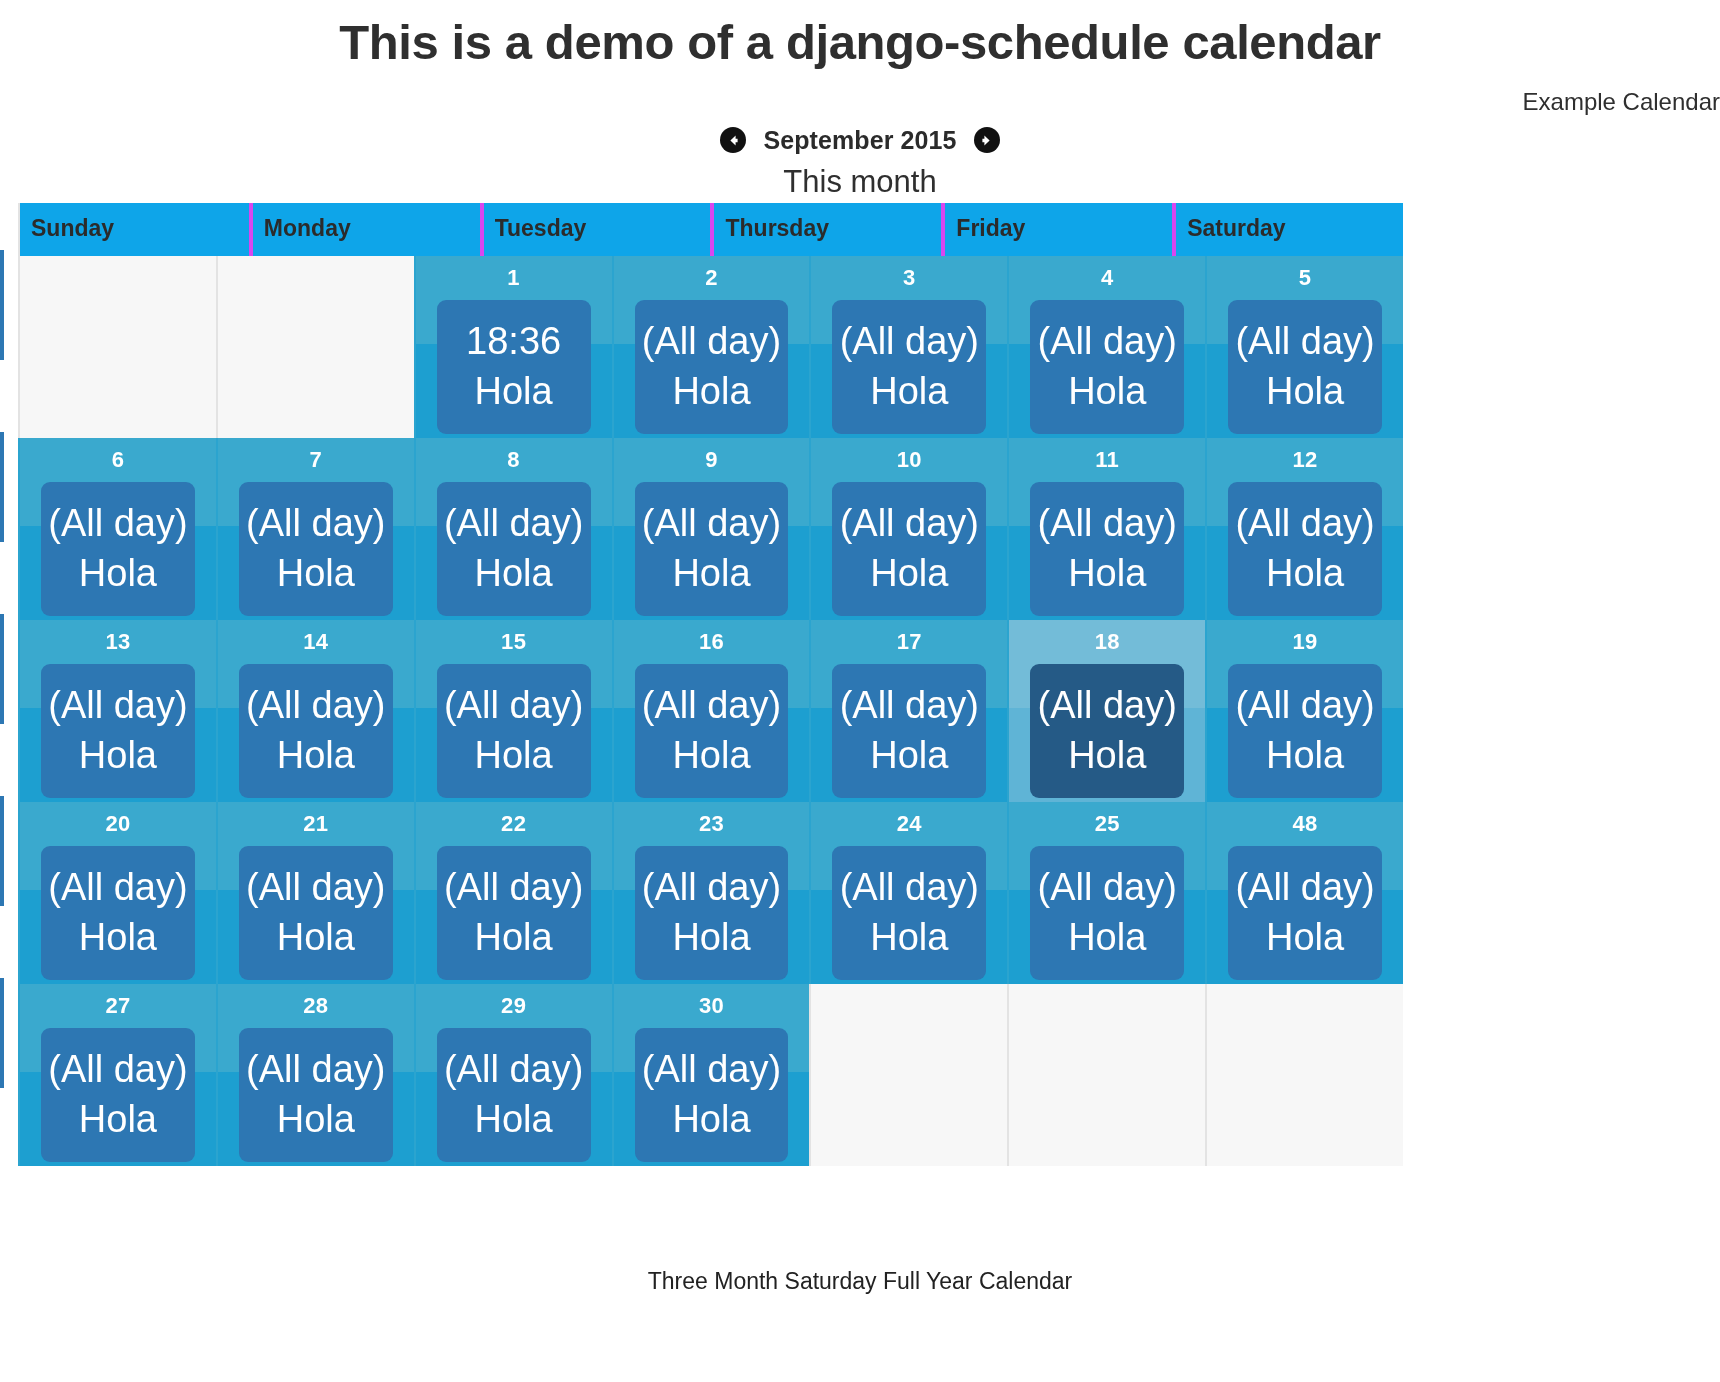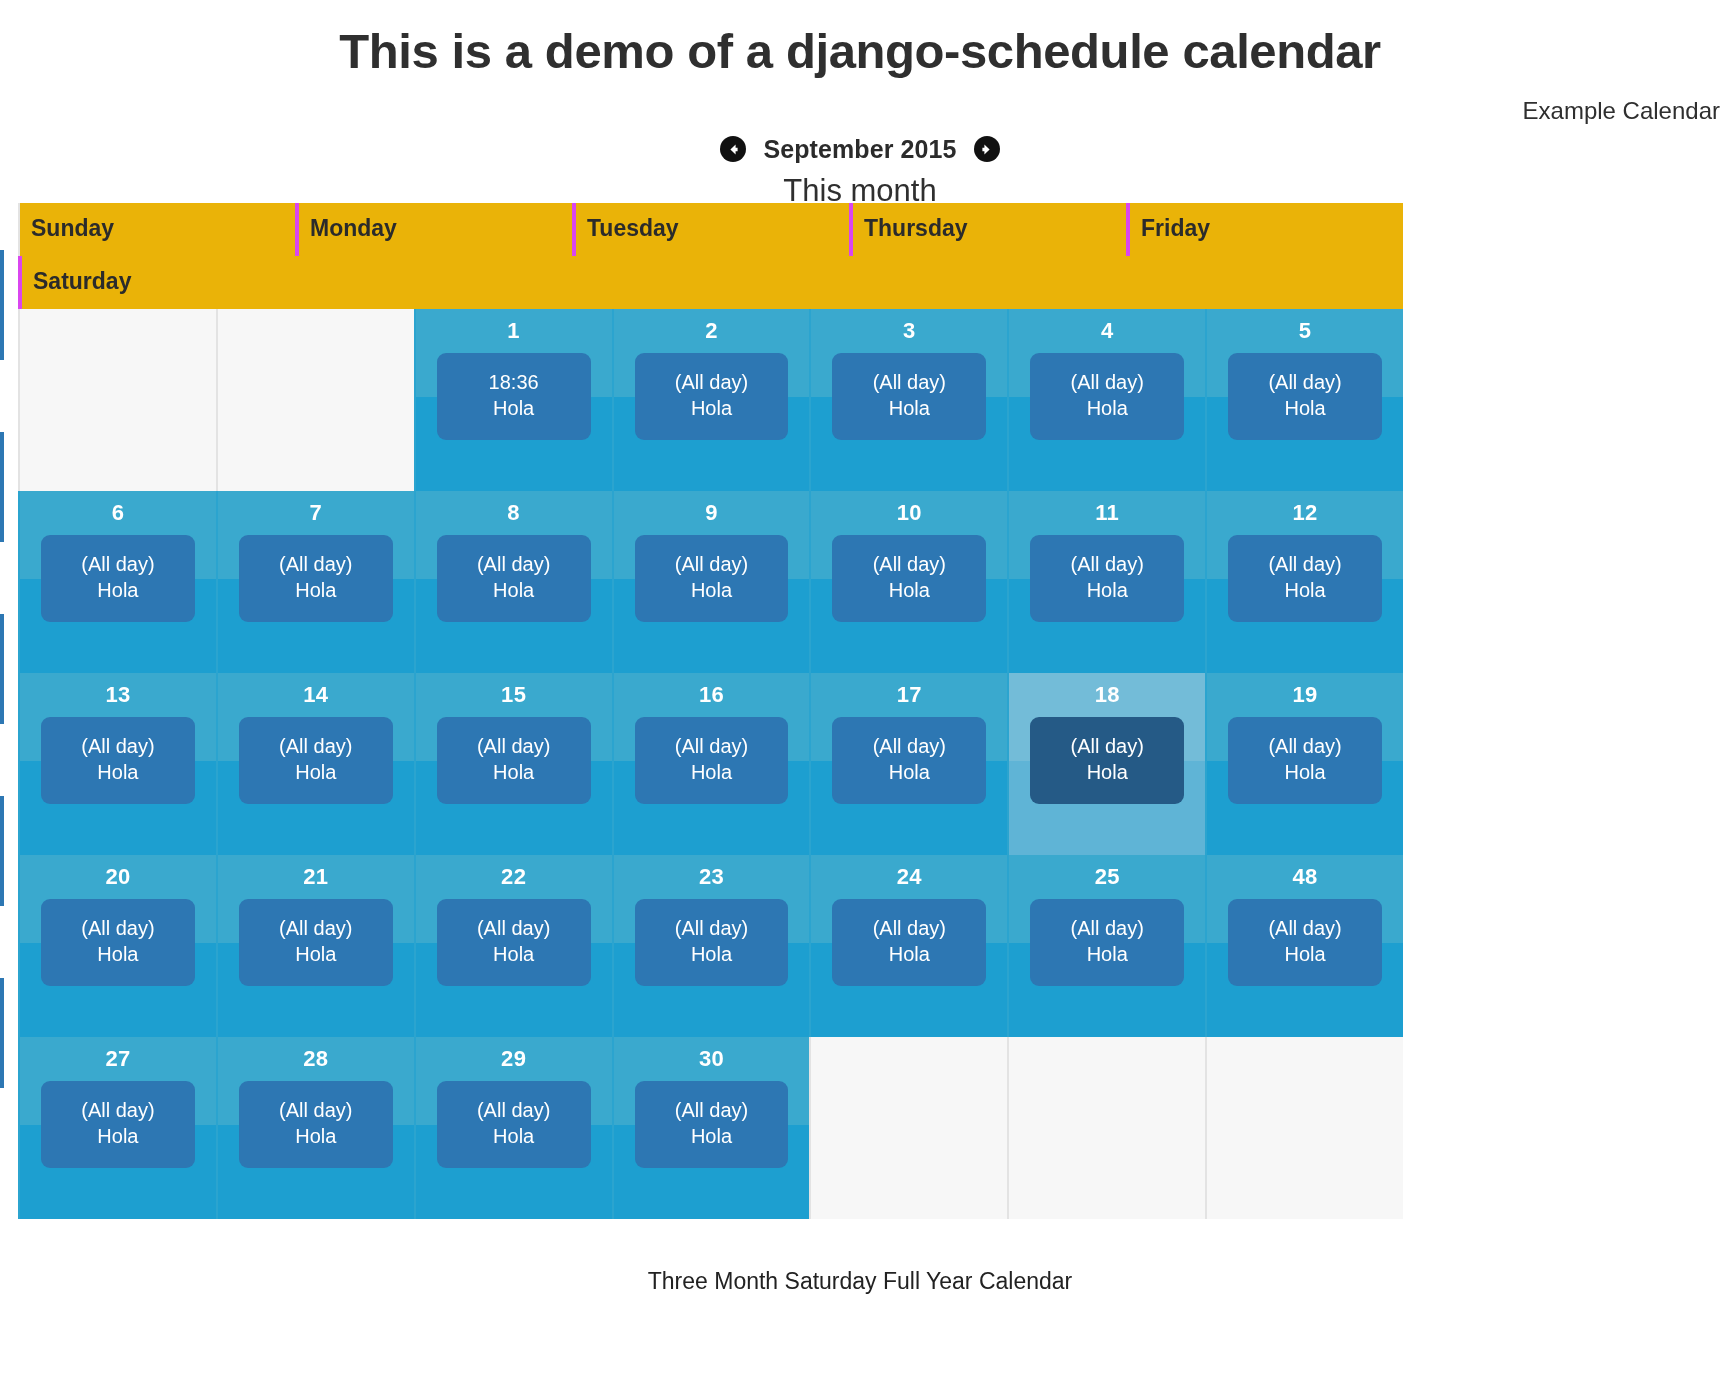--- a/index.html
+++ b/index.html
@@ -22,21 +22,21 @@
   }
 
   
   .page-title {
     text-align: center;
     font-size: 49px;
     font-weight: bold;
     color: #2f2f2f;
     letter-spacing: -0.4px;
     margin: 0;
-    padding-top: 23px;
+    padding-top: 14px;
     line-height: 1.18;
   }
   .cal-name {
     text-align: right;
     font-size: 24px;
     color: #2f2f2f;
     margin-top: 16px;
     line-height: 1.2;
   }
   .month-nav {
@@ -75,22 +75,22 @@
 
   
   .calendar {
     position: absolute;
     left: 18px;
     top: 203px;
     width: 1385px;
   }
   .weekday-row {
     display: grid;
-    grid-template-columns: repeat(5, 1fr);
-    background: #eab308;
+    grid-template-columns: repeat(6, 1fr);
+    background: #0ea5e9;
   }
   .weekday {
     font-size: 23px;
     font-weight: bold;
     color: #2b2b2b;
     padding: 12px 0 14px 11px;
     border-left: 4px solid #d946ef;
     box-sizing: border-box;
   }
   .weekday:first-child { border-left: 2px solid #e3e3e3; }
@@ -130,21 +130,21 @@
     letter-spacing: 0.3px;
   }
 
   .event {
     margin: 11px 21px 0 21px;
     background: #2d77b3;
     border-radius: 9px;
     color: #ffffff;
     text-align: center;
     padding: 16px 4px 18px 4px;
-    font-size: 20px;
+    font-size: 38px;
     line-height: 1.32;
     cursor: pointer;
   }
   .event .ev-line { display: block; }
   .day-cell.today .event { background: #255a86; }
 
   
   .left-sliver {
     position: absolute;
     left: 0;

